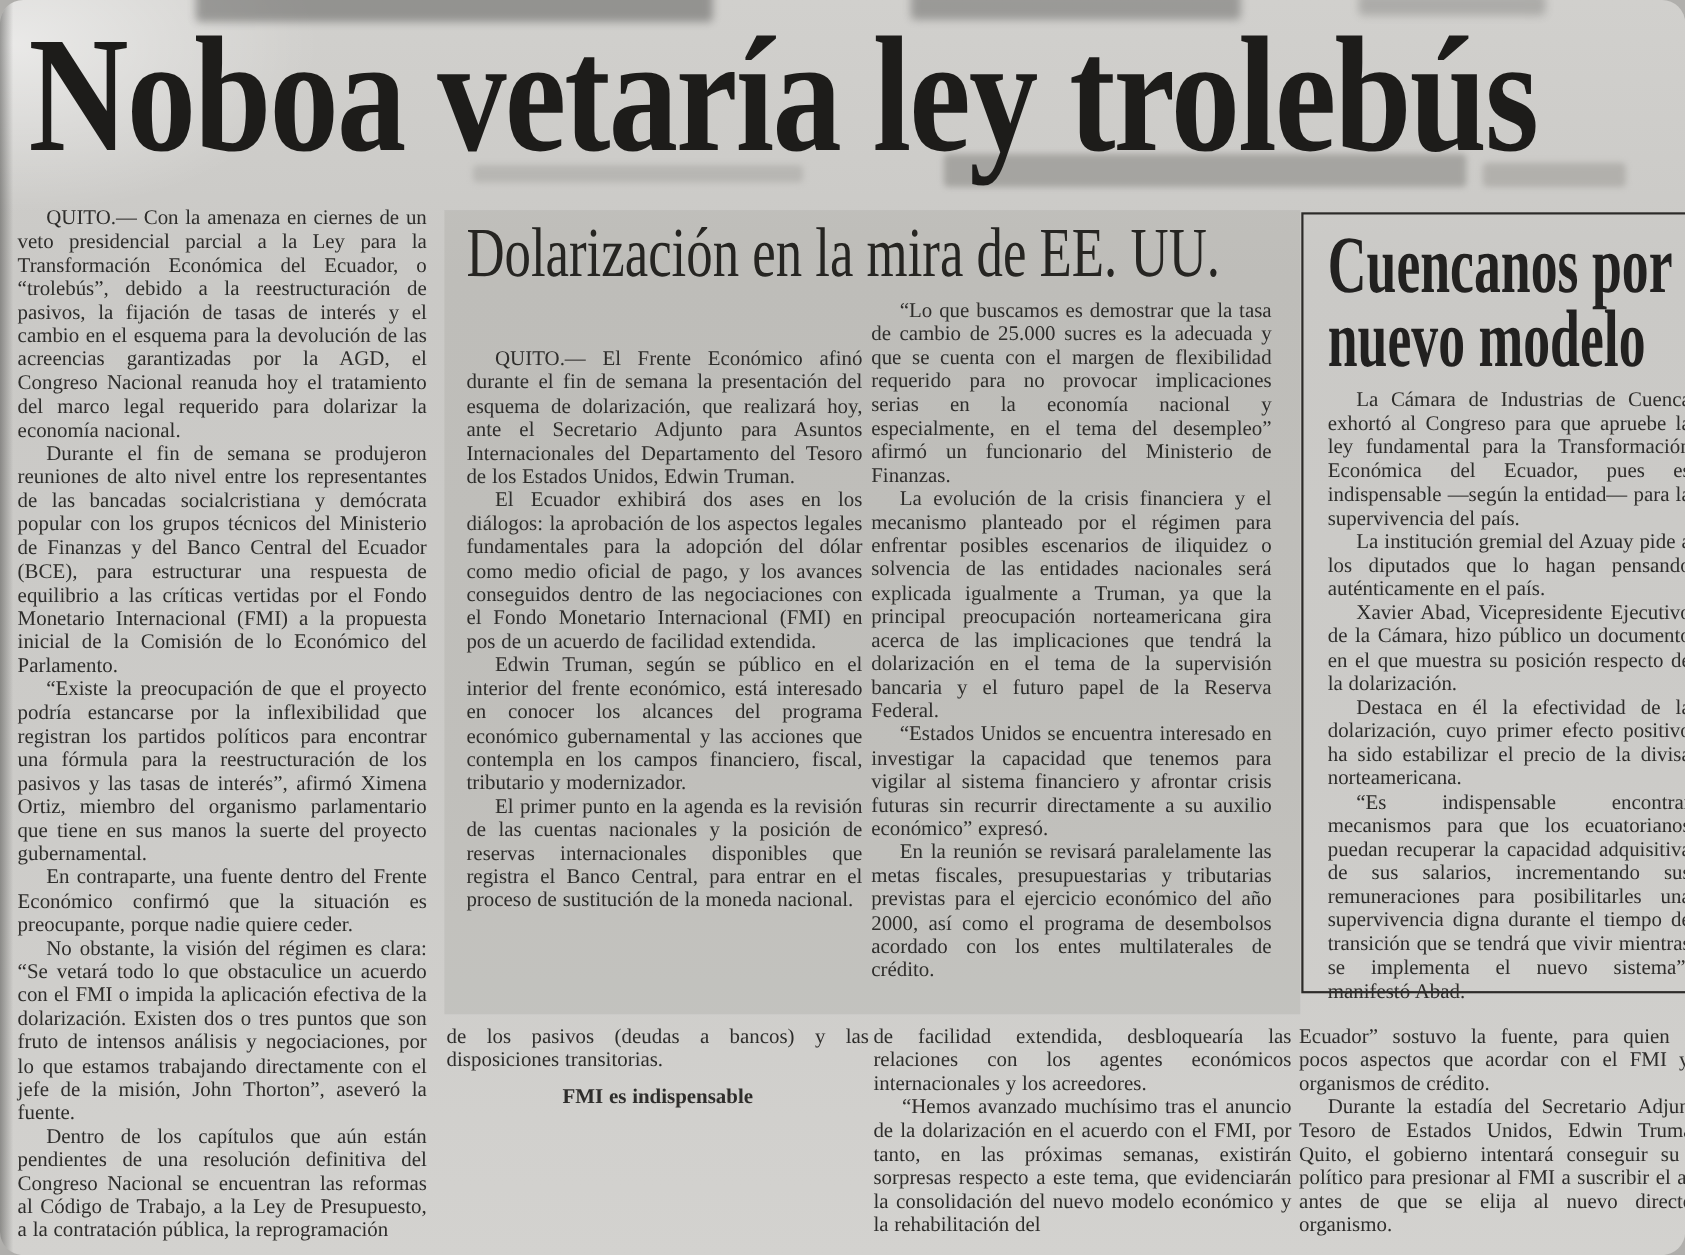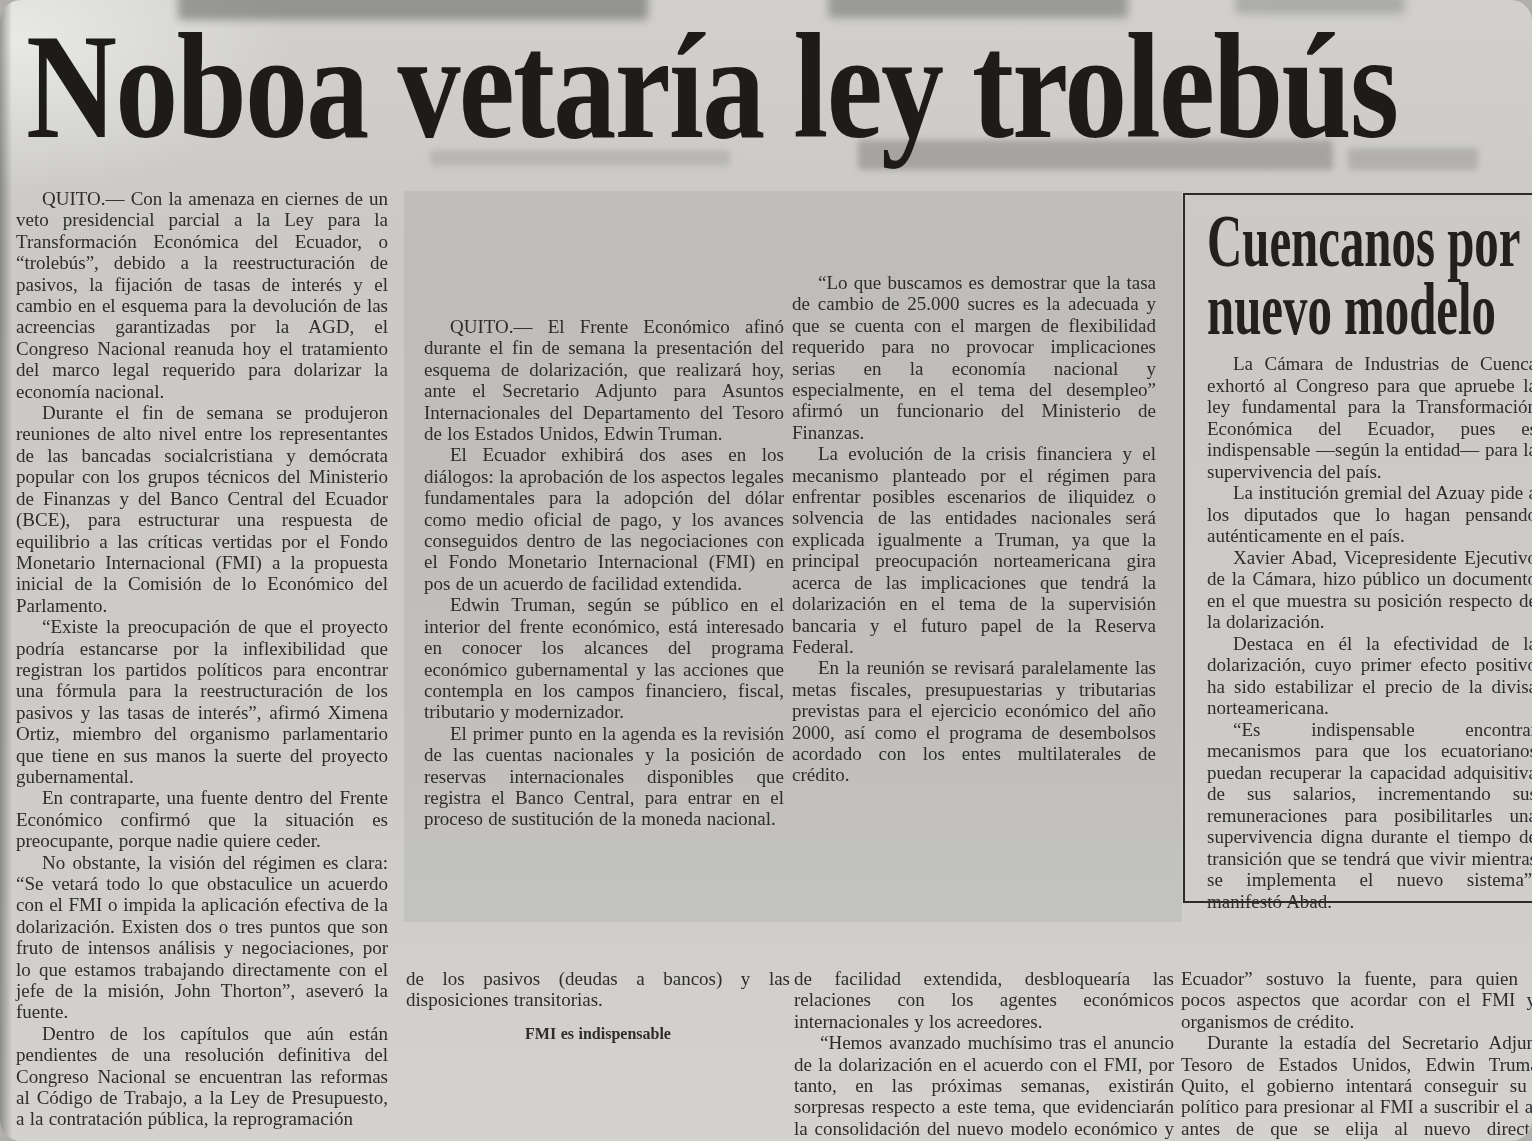--- a/index.html
+++ b/index.html
@@ -49,30 +49,30 @@
 
   
   .col{
     position:absolute;
     font-size:19px;line-height:21.4px;
     text-align:justify;
     color:#2e2d2b;
     word-spacing:.5px;
   }
   .col p{margin:0;text-indent:26px;}
-  .col p.cont{text-indent:0;margin-top:36px;}
+  .col p.cont{text-indent:0;}
   .left-col   {left:16px;  top:188px; width:372px; height:944px;}
   .mid-left   {left:424px; top:272px; width:360px; height:640px;margin-top:44px;}
   .mid-right  {left:792px; top:272px; width:364px; height:640px;}
   .bot-col2   {left:406px; top:932px; width:384px; height:205px;}
   .bot-col3   {left:794px; top:932px; width:380px; height:205px;}
   .bot-col4   {left:1181px;top:932px; width:404px; height:205px;}
 
   .subhead{
-    text-align:center;font-weight:bold;font-size:16px;
+    text-align:center;font-weight:bold;font-size:19px;
     margin:12px 0 4px 0 !important;text-indent:0 !important;
   }
 
   
   .cuencanos-box{
     position:absolute;left:1183px;top:193px;width:430px;height:710px;
     border:2px solid #2c2b29;
     box-sizing:border-box;
     padding:6px 78px 0 22px;
   }
@@ -106,29 +106,31 @@
   <div class="col left-col">
       <p>QUITO.— Con la amenaza en ciernes de un veto presidencial parcial a la Ley para la Transformación Económica del Ecuador, o “trolebús”, debido a la reestructuración de pasivos, la fijación de tasas de interés y el cambio en el esquema para la devolución de las acreencias garantizadas por la AGD, el Congreso Nacional reanuda hoy el tratamiento del marco legal requerido para dolarizar la economía nacional.</p>
       <p>Durante el fin de semana se produjeron reuniones de alto nivel entre los representantes de las bancadas socialcristiana y demócrata popular con los grupos técnicos del Ministerio de Finanzas y del Banco Central del Ecuador (BCE), para estructurar una respuesta de equilibrio a las críticas vertidas por el Fondo Monetario Internacional (FMI) a la propuesta inicial de la Comisión de lo Económico del Parlamento.</p>
       <p>“Existe la preocupación de que el proyecto podría estancarse por la inflexibilidad que registran los partidos políticos para encontrar una fórmula para la reestructuración de los pasivos y las tasas de interés”, afirmó Ximena Ortiz, miembro del organismo parlamentario que tiene en sus manos la suerte del proyecto gubernamental.</p>
       <p>En contraparte, una fuente dentro del Frente Económico confirmó que la situación es preocupante, porque nadie quiere ceder.</p>
       <p>No obstante, la visión del régimen es clara: “Se vetará todo lo que obstaculice un acuerdo con el FMI o impida la aplicación efectiva de la dolarización. Existen dos o tres puntos que son fruto de intensos análisis y negociaciones, por lo que estamos trabajando directamente con el jefe de la misión, John Thorton”, aseveró la fuente.</p>
       <p>Dentro de los capítulos que aún están pendientes de una resolución definitiva del Congreso Nacional se encuentran las reformas al Código de Trabajo, a la Ley de Presupuesto, a la contratación pública, la reprogramación</p>
     </div>
 
   <div class="panel"></div>
+  <h2 class="dolar-headline"><span class="squeeze">Dolarización en la mira de EE. UU.</span></h2>
   <div class="col mid-left">
       <p>QUITO.— El Frente Económico afinó durante el fin de semana la presentación del esquema de dolarización, que realizará hoy, ante el Secretario Adjunto para Asuntos Internacionales del Departamento del Tesoro de los Estados Unidos, Edwin Truman.</p>
       <p>El Ecuador exhibirá dos ases en los diálogos: la aprobación de los aspectos legales fundamentales para la adopción del dólar como medio oficial de pago, y los avances conseguidos dentro de las negociaciones con el Fondo Monetario Internacional (FMI) en pos de un acuerdo de facilidad extendida.</p>
       <p>Edwin Truman, según se público en el interior del frente económico, está interesado en conocer los alcances del programa económico gubernamental y las acciones que contempla en los campos financiero, fiscal, tributario y modernizador.</p>
       <p>El primer punto en la agenda es la revisión de las cuentas nacionales y la posición de reservas internacionales disponibles que registra el Banco Central, para entrar en el proceso de sustitución de la moneda nacional.</p>
     </div>
   <div class="col mid-right">
       <p>“Lo que buscamos es demostrar que la tasa de cambio de 25.000 sucres es la adecuada y que se cuenta con el margen de flexibilidad requerido para no provocar implicaciones serias en la economía nacional y especialmente, en el tema del desempleo” afirmó un funcionario del Ministerio de Finanzas.</p>
       <p>La evolución de la crisis financiera y el mecanismo planteado por el régimen para enfrentar posibles escenarios de iliquidez o solvencia de las entidades nacionales será explicada igualmente a Truman, ya que la principal preocupación norteamericana gira acerca de las implicaciones que tendrá la dolarización en el tema de la supervisión bancaria y el futuro papel de la Reserva Federal.</p>
+      <p>“Estados Unidos se encuentra interesado en investigar la capacidad que tenemos para vigilar al sistema financiero y afrontar crisis futuras sin recurrir directamente a su auxilio económico” expresó.</p>
       <p>En la reunión se revisará paralelamente las metas fiscales, presupuestarias y tributarias previstas para el ejercicio económico del año 2000, así como el programa de desembolsos acordado con los entes multilaterales de crédito.</p>
     </div>
 
   <div class="cuencanos-box">
     <h2 class="cuencanos-headline"><span class="squeeze">Cuencanos por</span><br>
       <span class="squeeze">nuevo modelo</span></h2>
     <div class="cuencanos-text">
         <p>La Cámara de Industrias de Cuenca exhortó al Congreso para que apruebe la ley fundamental para la Transformación Económica del Ecuador, pues es indispensable —según la entidad— para la supervivencia del país.</p>
         <p>La institución gremial del Azuay pide a los diputados que lo hagan pensando auténticamente en el país.</p>
         <p>Xavier Abad, Vicepresidente Ejecutivo de la Cámara, hizo público un documento en el que muestra su posición respecto de la dolarización.</p>

